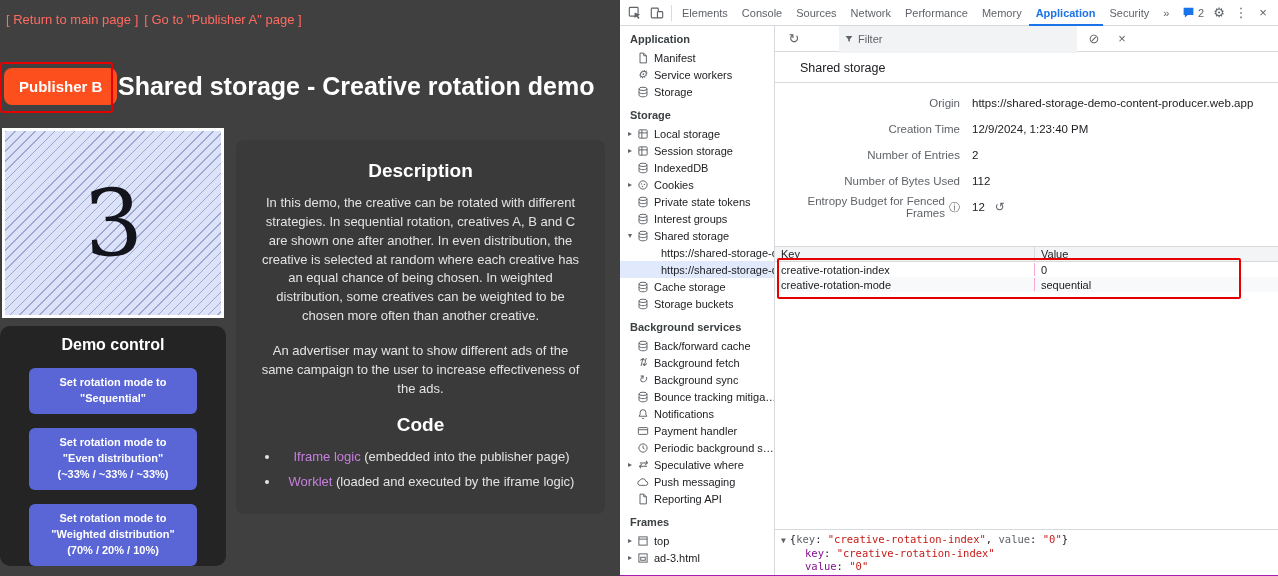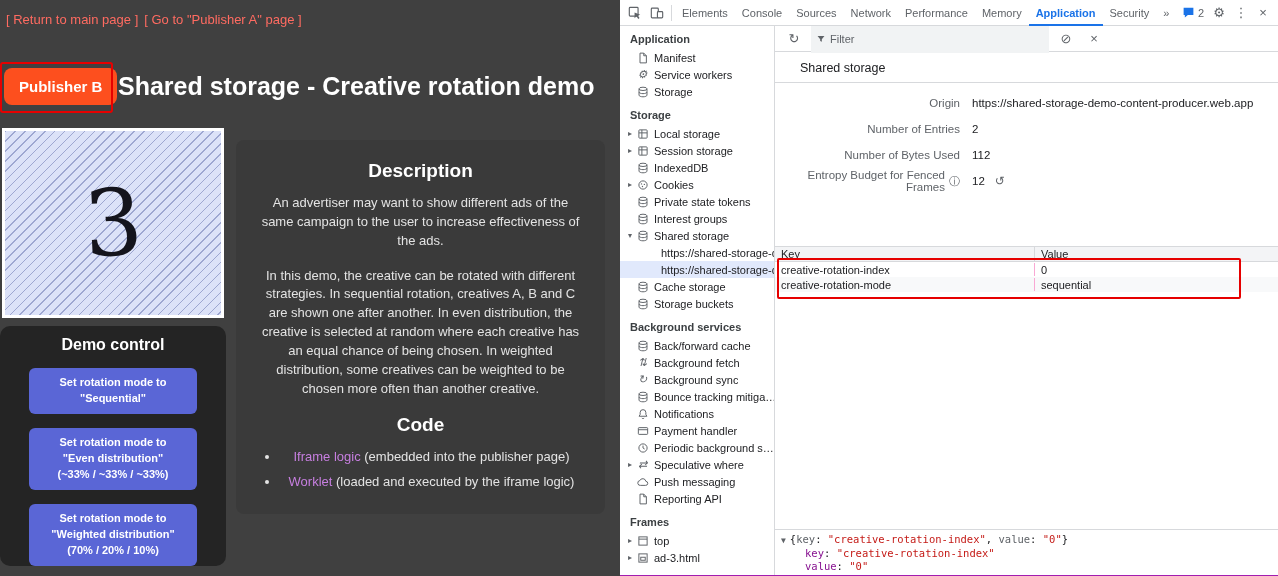--- a/index.html
+++ b/index.html
@@ -68,21 +68,21 @@
   .icn svg{width:12px;height:12px;display:block;}
   .icn.glyph{font-size:11px;line-height:1;}
   .sb-item .lbl{font-size:11px;white-space:nowrap;overflow:hidden;color:#202124;}
   .sb-item.child{padding-left:31px;}
   .sb-item.selected{background:#e1e9fc;}
 
   .dt-main{flex:1;position:relative;overflow:hidden;background:#fff;}
   .dt-toolbar{height:26px;border-bottom:1px solid #d7d9dc;display:flex;align-items:center;
               padding:0 8px;gap:6px;box-sizing:border-box;}
   .filter-box{width:228px;height:28px;background:#f1f3f4;border-radius:0;display:flex;
-              align-items:center;padding:0 5px;gap:4px;color:#5f6368;}
+              align-items:center;padding:0 5px;gap:4px;color:#5f6368;margin-left:28px;}
   .funnel{display:flex;color:#5f6368;}
   .funnel svg{width:10px;height:10px;display:block;}
   .filter-input{border:none;background:transparent;outline:none;font-size:11px;color:#202124;
                 width:100%;font-family:inherit;padding:0;}
   .filter-input::placeholder{color:#5f6368;}
 
   .section-heading{padding:9px 0 7px 25px;font-size:12.5px;color:#202124;border-bottom:1px solid #d7d9dc;}
   .fields{padding-top:7px;}
   .field-row{display:flex;align-items:center;height:26px;}
   .f-label{width:185px;flex:none;display:flex;justify-content:flex-end;align-items:center;gap:4px;
@@ -151,22 +151,22 @@
       </button>
       <button class="demo-btn">
         <span>Set rotation mode to</span><br>
         <span>"Weighted distribution"</span><br>
         <span>(70% / 20% / 10%)</span>
       </button>
     </div>
 
     <div class="desc-panel">
       <h2>Description</h2>
+      <p>In this demo, the creative can be rotated with different strategies. In sequential rotation, creatives A, B and C are shown one after another. In even distribution, the creative is selected at random where each creative has an equal chance of being chosen. In weighted distribution, some creatives can be weighted to be chosen more often than another creative.</p>
       <p>An advertiser may want to show different ads of the same campaign to the user to increase effectiveness of the ads.</p>
-      <p>In this demo, the creative can be rotated with different strategies. In sequential rotation, creatives A, B and C are shown one after another. In even distribution, the creative is selected at random where each creative has an equal chance of being chosen. In weighted distribution, some creatives can be weighted to be chosen more often than another creative.</p>
       <h2>Code</h2>
       <ul class="code-list">
 
           <li><span class="code-link">Iframe logic</span><span> (embedded into the publisher page)</span></li>
 
           <li><span class="code-link">Worklet</span><span> (loaded and executed by the iframe logic)</span></li>
         </ul>
     </div>
   </div>
 
@@ -539,20 +539,27 @@
         <div class="fields">
 
             <div class="field-row">
               <span class="f-label">
                 <span>Origin</span>
               </span>
               <span class="f-value">https://shared-storage-demo-content-producer.web.app</span>
 
             </div>
 
+            <div class="field-row">
+              <span class="f-label">
+                <span>Creation Time</span>
+              </span>
+              <span class="f-value">12/9/2024, 1:23:40 PM</span>
+
+            </div>
 
             <div class="field-row">
               <span class="f-label">
                 <span>Number of Entries</span>
               </span>
               <span class="f-value">2</span>
 
             </div>
 
             <div class="field-row">

